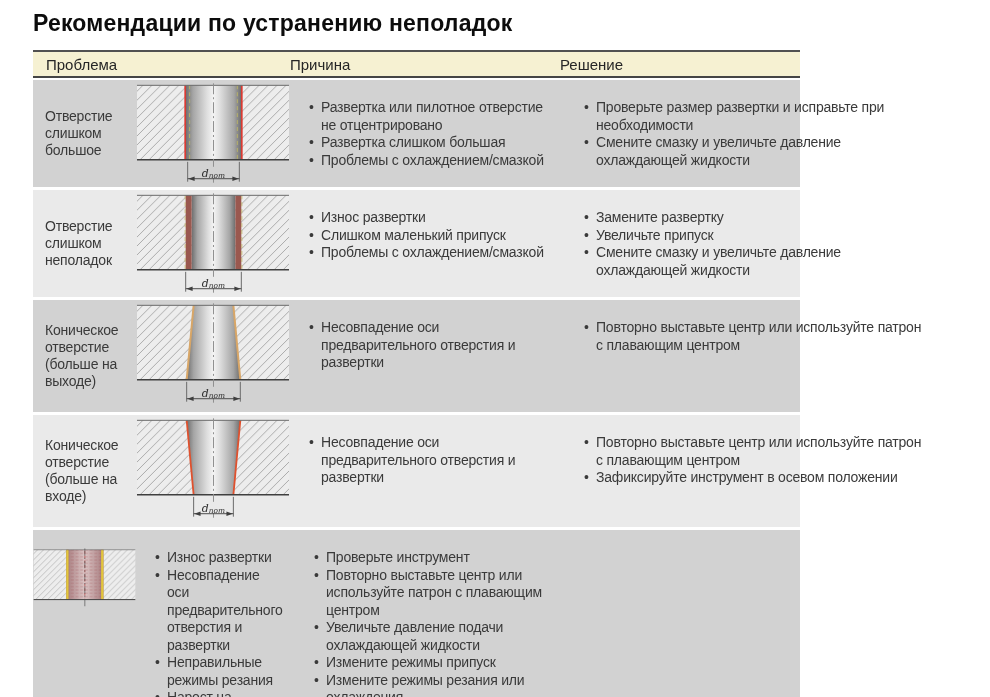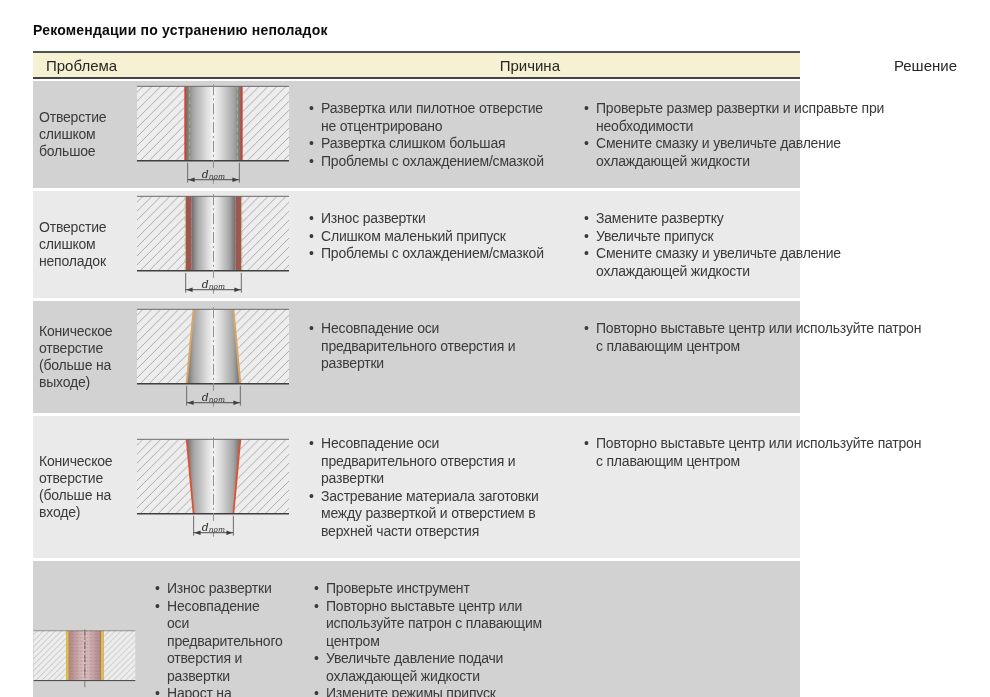--- a/index.html
+++ b/index.html
@@ -1,44 +1,44 @@
 <!DOCTYPE html>
 <html><head>
 <meta charset="utf-8">
 <style>
   html,body{margin:0;padding:0;}
   body{
     width:990px;height:697px;background:#ffffff;overflow:hidden;
     font-family:"Liberation Sans",sans-serif;color:#3a3a3a;
   }
   .page-title{
-    margin:22px 0 13px 33px;font-size:14px;font-weight:700;color:#0c0c0c;
+    margin:10px 0 13px 33px;font-size:23px;font-weight:700;color:#0c0c0c;
     letter-spacing:.2px;
   }
   .table{width:767px;margin-left:33px;}
   .thead{
     display:grid;grid-template-columns:257px 270px 397px;align-items:center;
     height:24px;border-top:2px solid #515151;border-bottom:2px solid #454545;
     margin-bottom:2px;font-size:15px;color:#262626;
   }
   .th-problem{padding-left:13px;}
-  .th-center{text-align:right;}
+  .th-center{text-align:left;}
   .tbody{border-bottom:2px solid #383838;}
   .row{display:grid;grid-template-columns:103px 154px 270px 397px;}
   .row + .row{border-top:3px solid #ffffff;}
   .row:nth-child(1){min-height:107px;}
   .row:nth-child(2){min-height:103px;}
   .row:nth-child(3){min-height:112px;}
   .row:nth-child(4){min-height:112px;}
   .row:nth-child(5){min-height:126px;}
   .problem-cell{
-    display:flex;align-items:center;padding:6px 2px 6px 6px;
+    display:flex;align-items:center;padding:6px 2px 6px 12px;
     font-size:14px;line-height:17px;letter-spacing:-0.2px;
   }
-  .diagram-cell{display:flex;justify-content:center;align-items:center;padding-top:3px;}
+  .diagram-cell{display:flex;justify-content:center;align-items:flex-start;padding-top:3px;}
   .list-cell ul{
     list-style:none;margin:12px;padding:7px 0 6px 6px;
     font-size:14px;line-height:17.5px;letter-spacing:-0.2px;
   }
   .cause-cell ul{max-width:238px;}
   .solution-cell ul{max-width:342px;padding-left:11px;}
   .list-cell li{position:relative;padding-left:13px;}
   .list-cell li::before{content:"\2022";position:absolute;left:1px;top:0;}
 </style>
 </head>
@@ -236,26 +236,26 @@
             <rect x="63" y="84" width="30" height="11" fill="#eaeaea"></rect>
             <line x1="58" y1="96" x2="98" y2="96" stroke="#4a4a4a" stroke-width="1"></line>
             <polygon points="58.6,96 65,93.8 65,98.2" fill="#3f3f3f"></polygon>
             <polygon points="97.4,96 91,93.8 91,98.2" fill="#3f3f3f"></polygon>
             <text x="78" y="94" text-anchor="middle" font-family="'DejaVu Serif',serif" font-style="italic" font-size="11" fill="#2f2f2f">d<tspan font-size="7.5" dy="1.5">nom</tspan></text>
           </svg>
         </div>
     <div class="list-cell cause-cell">
       <ul>
             <li>Несовпадение оси предварительного отверстия и развертки</li>
-            <li>Застревание материала заготовки между разверткой и отверстием в верхней части отверстия</li>
           </ul>
     </div>
     <div class="list-cell solution-cell">
       <ul>
             <li>Повторно выставьте центр или используйте патрон с плавающим центром</li>
+            <li>Зафиксируйте инструмент в осевом положении</li>
           </ul>
     </div>
   </div>
 
   <div class="row" style="background: rgb(210, 210, 210);">
     <div class="diagram-cell">
           <svg width="154" height="92" viewBox="0 0 155 92" xmlns="http://www.w3.org/2000/svg">
             <defs>
               <pattern id="h4" width="9" height="9" patternUnits="userSpaceOnUse">
                 <rect width="9" height="9" fill="#ededed"></rect>
@@ -289,20 +289,21 @@
             <rect x="102.5" y="2" width="3.5" height="75" fill="#e2c53b"></rect>
             <line x1="1" y1="2" x2="154" y2="2" stroke="#6a6a6a" stroke-width="1"></line>
             <line x1="1" y1="77" x2="154" y2="77" stroke="#3f3f3f" stroke-width="1.5"></line>
             <line x1="78" y1="0" x2="78" y2="88" stroke="#4c4c4c" stroke-width="1" stroke-dasharray="11 3 2 3"></line>
           </svg>
         </div>
     <div class="list-cell cause-cell">
       <ul>
             <li>Износ развертки</li>
             <li>Несовпадение оси предварительного отверстия и развертки</li>
+            <li>Неправильные режимы резания</li>
             <li>Нарост на режущей кромке</li>
           </ul>
     </div>
     <div class="list-cell solution-cell">
       <ul>
             <li>Проверьте инструмент</li>
             <li>Повторно выставьте центр или используйте патрон с плавающим центром</li>
             <li>Увеличьте давление подачи охлаждающей жидкости</li>
             <li>Измените режимы припуск</li>
             <li>Измените режимы резания или охлаждения</li>

